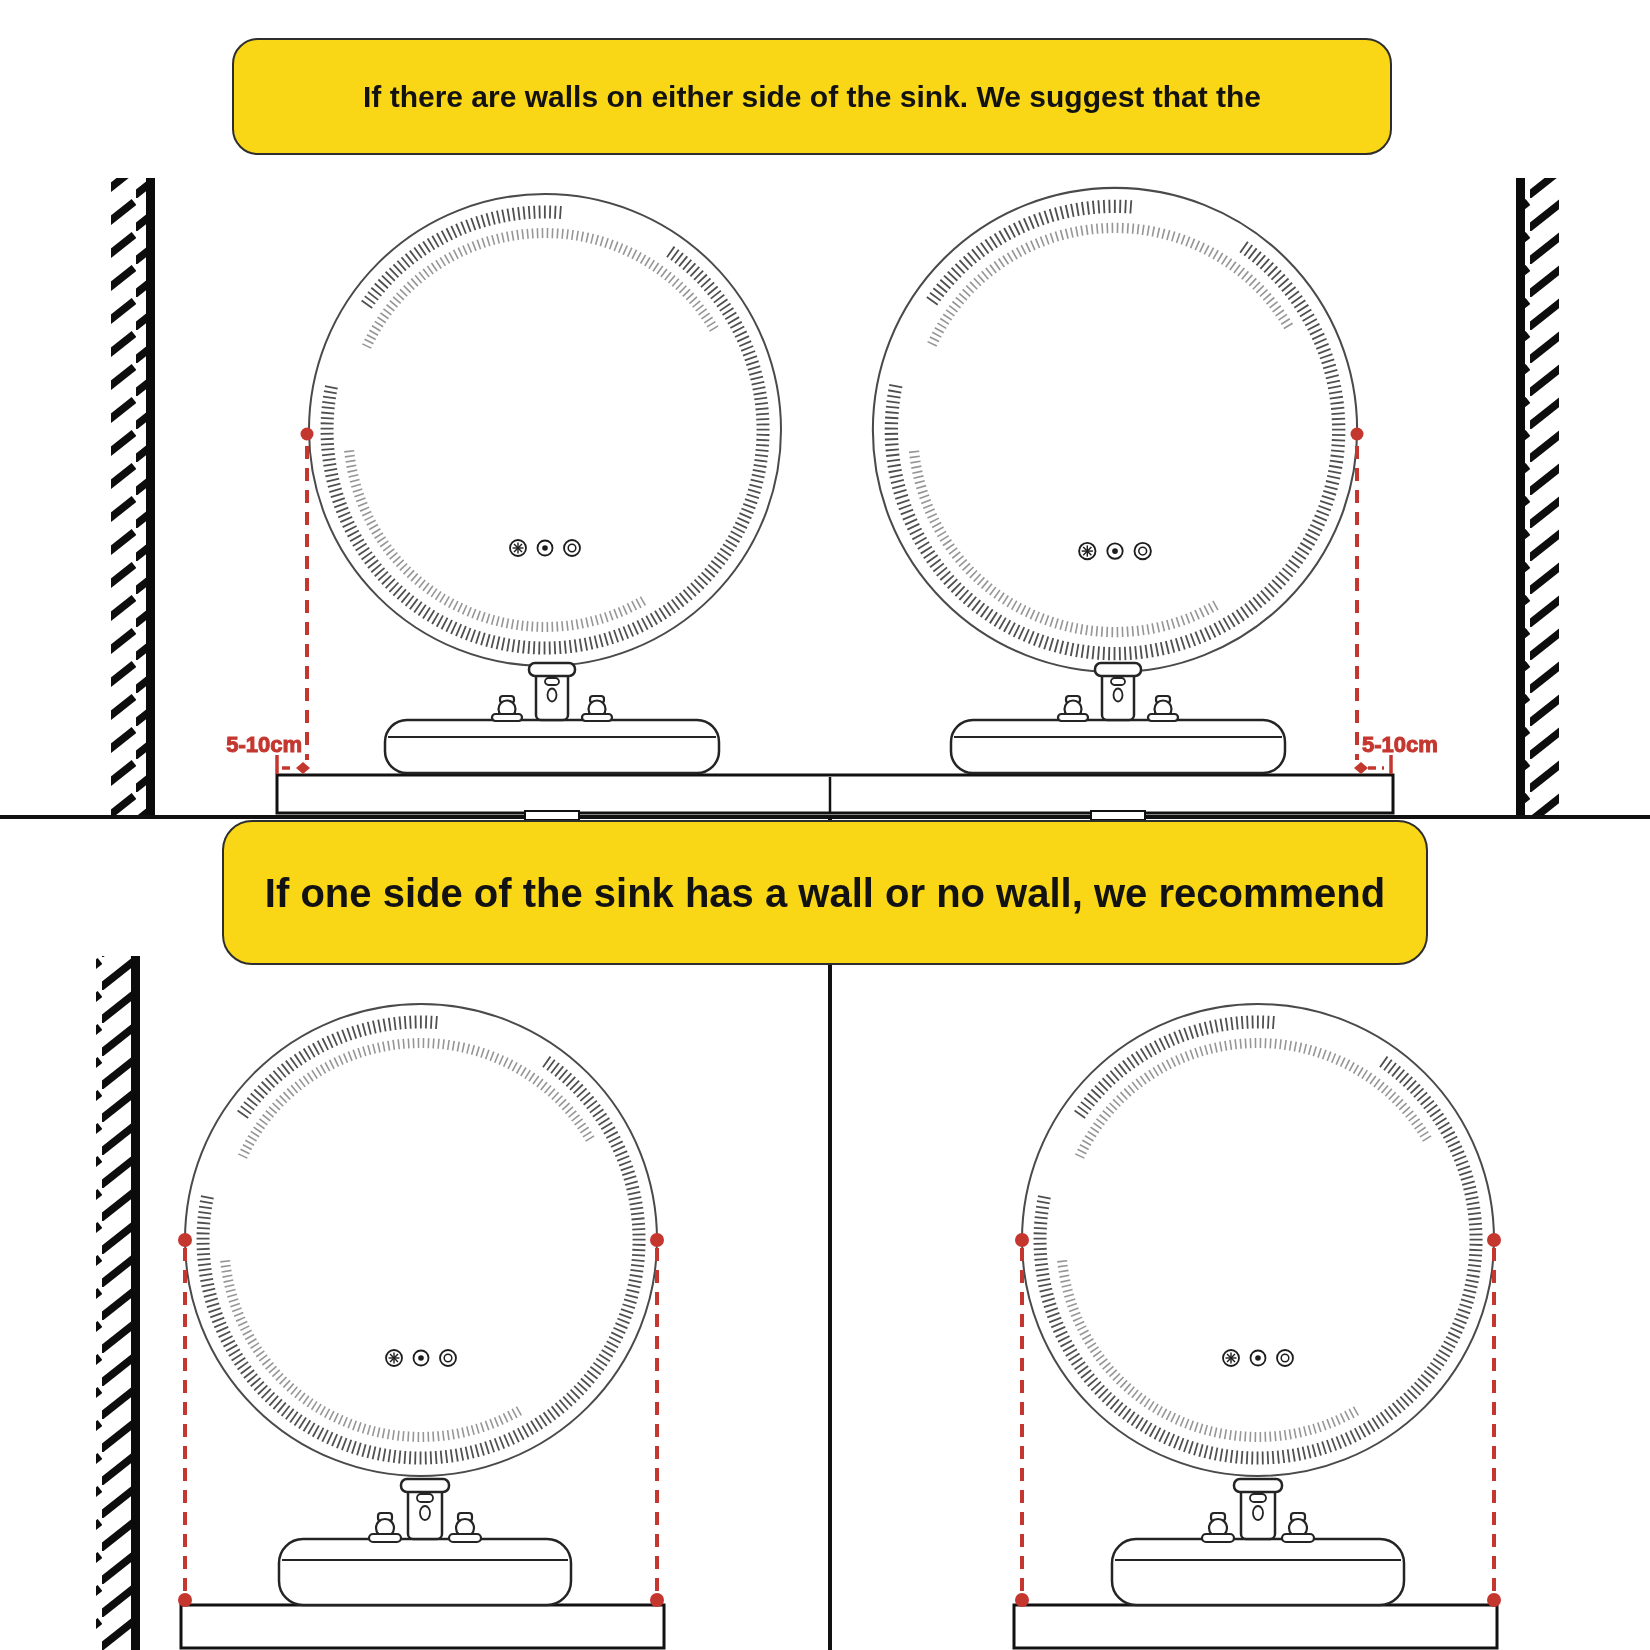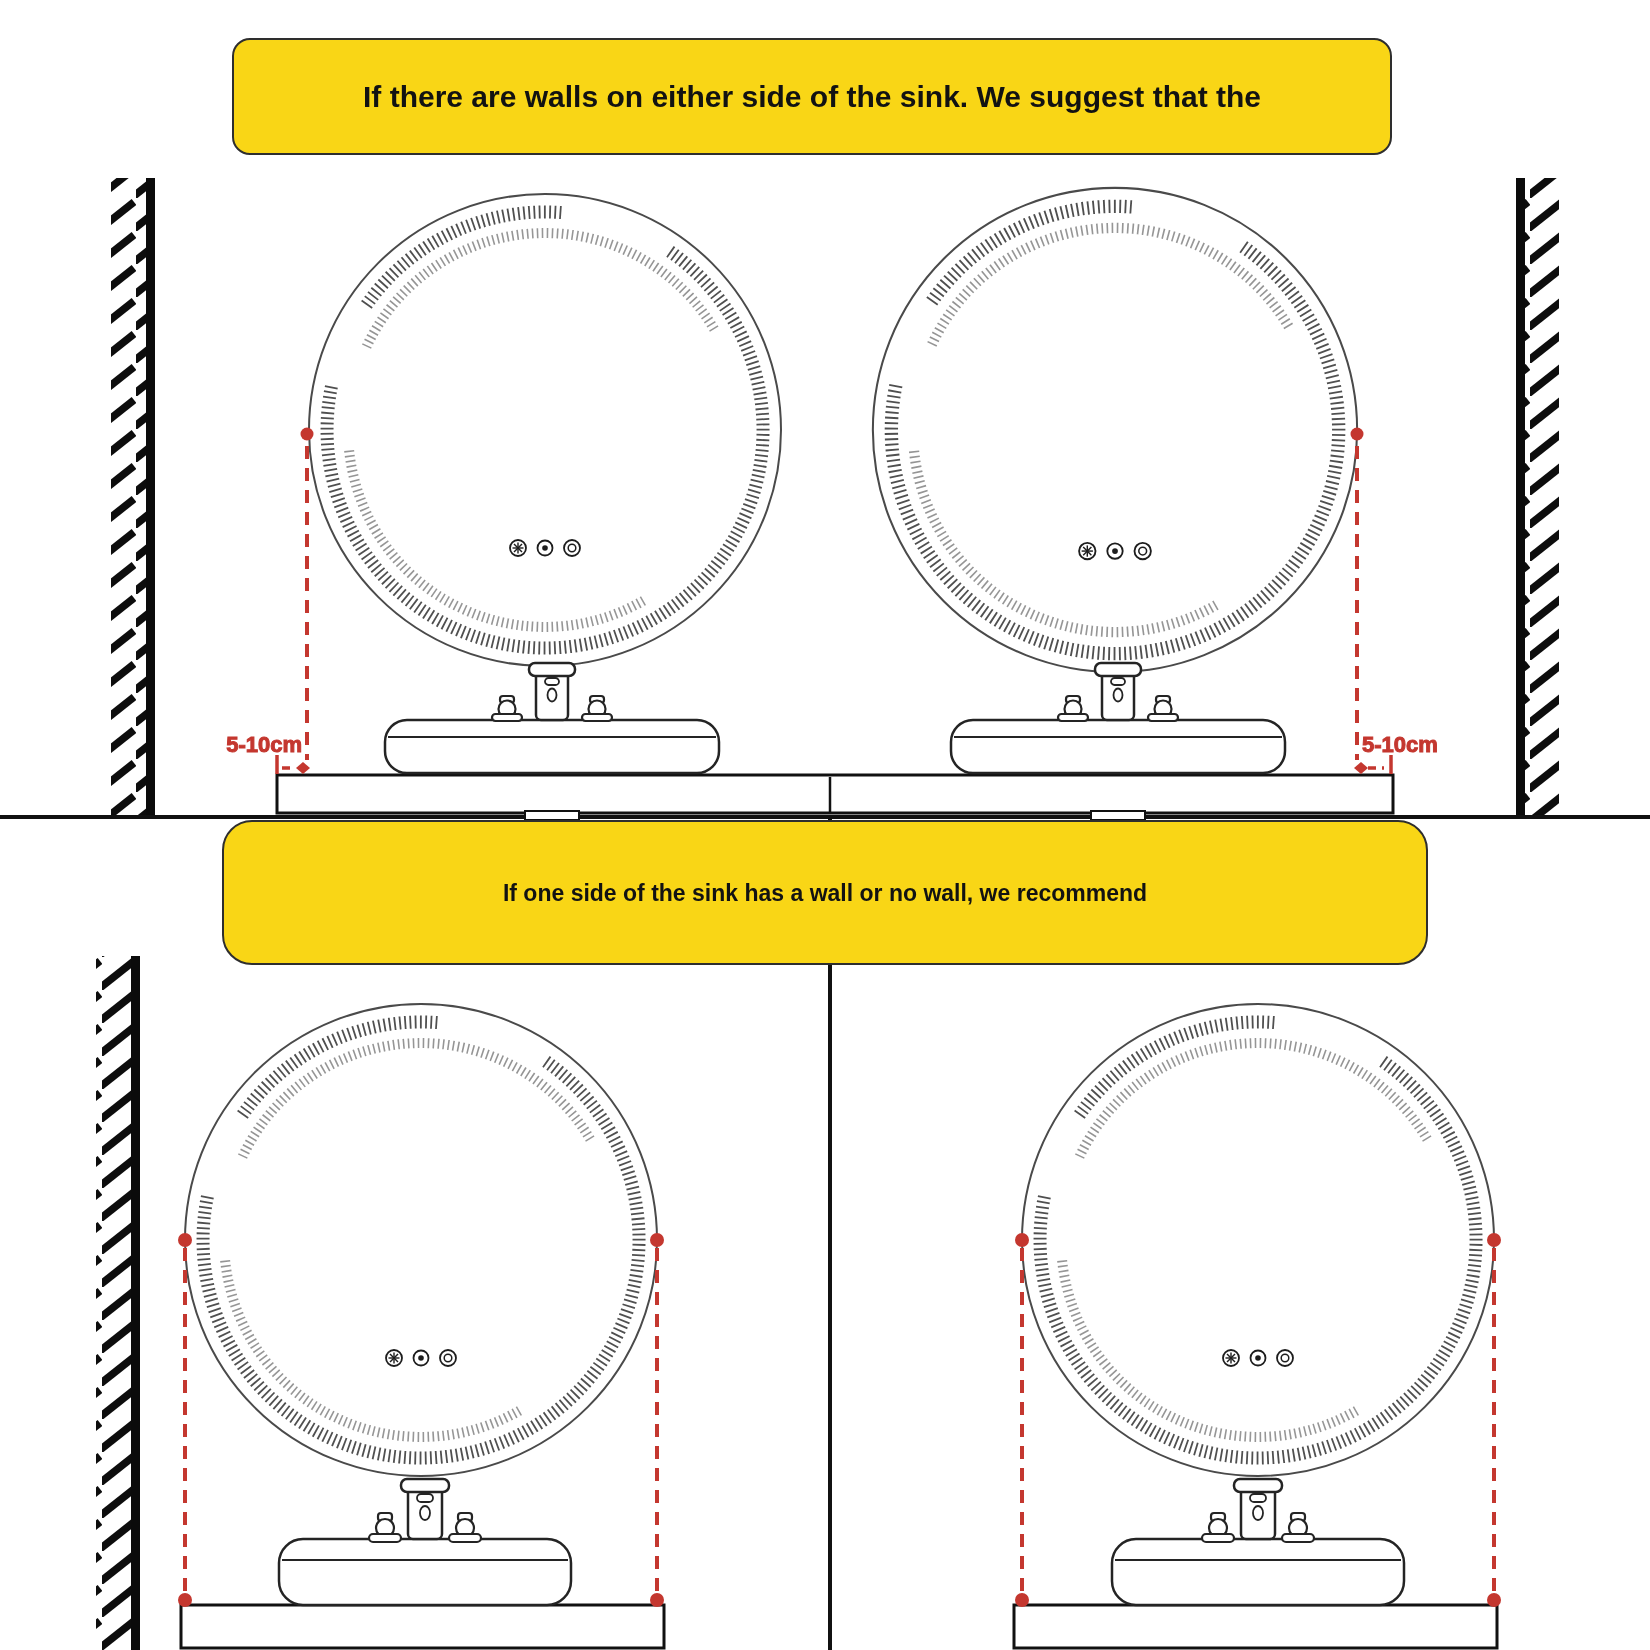--- a/index.html
+++ b/index.html
@@ -7,22 +7,22 @@
     position:relative;width:1650px;height:1650px;background:#ffffff;
     font-family:"Liberation Sans","DejaVu Sans",sans-serif;overflow:hidden;
   }
   .stage svg{position:absolute;left:0;top:0;}
   .banner{
     position:absolute;background:#F9D616;border:2px solid #2e2e2e;
     display:flex;flex-direction:column;align-items:center;justify-content:center;
     text-align:center;color:#121212;font-weight:700;box-sizing:border-box;
   }
   .banner .bline{display:block;white-space:nowrap;}
-  #banner-top{left:232px;top:38px;width:1160px;height:117px;border-radius:18px;font-size:30px;line-height:50px;}
-  #banner-bottom{left:222px;top:820px;width:1206px;height:145px;border-radius:30px;font-size:23px;line-height:52px;}
+  #banner-top{left:232px;top:38px;width:1160px;height:117px;border-radius:26px;font-size:30px;line-height:50px;}
+  #banner-bottom{left:222px;top:820px;width:1206px;height:145px;border-radius:30px;font-size:40px;line-height:52px;}
   svg text.dim{font-family:"Liberation Sans","DejaVu Sans",sans-serif;font-weight:700;font-size:22px;fill:#C4372F;}
 </style>
 </head>
 <body>
 
 <div class="stage">
 
 <svg width="1650" height="1650" viewBox="0 0 1650 1650">
   <defs>
     <pattern id="hatch" width="34" height="33" patternUnits="userSpaceOnUse">

